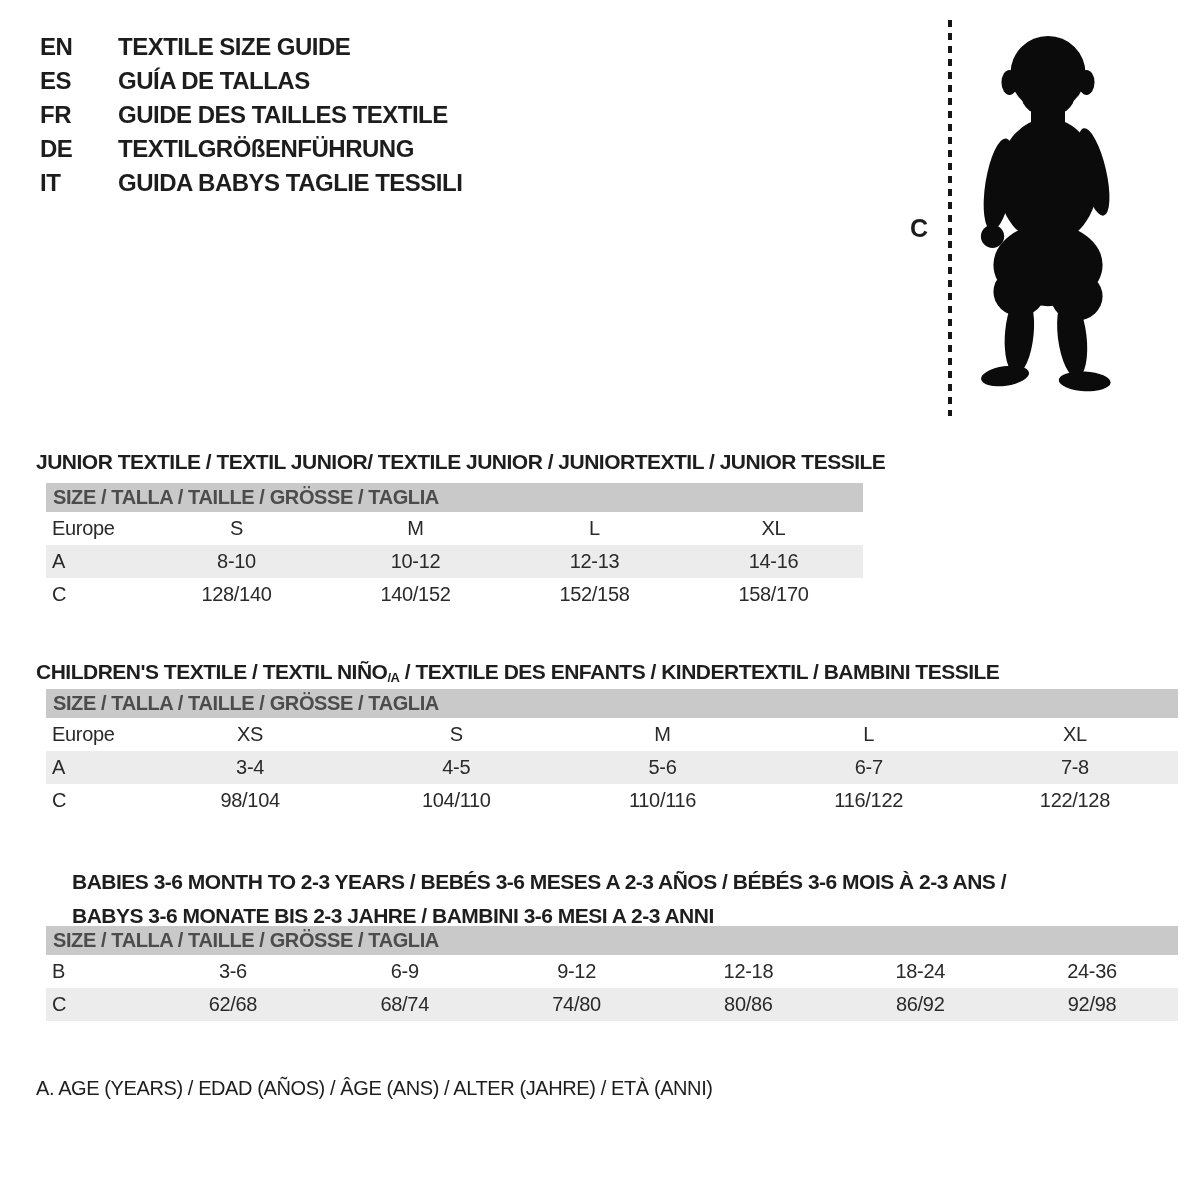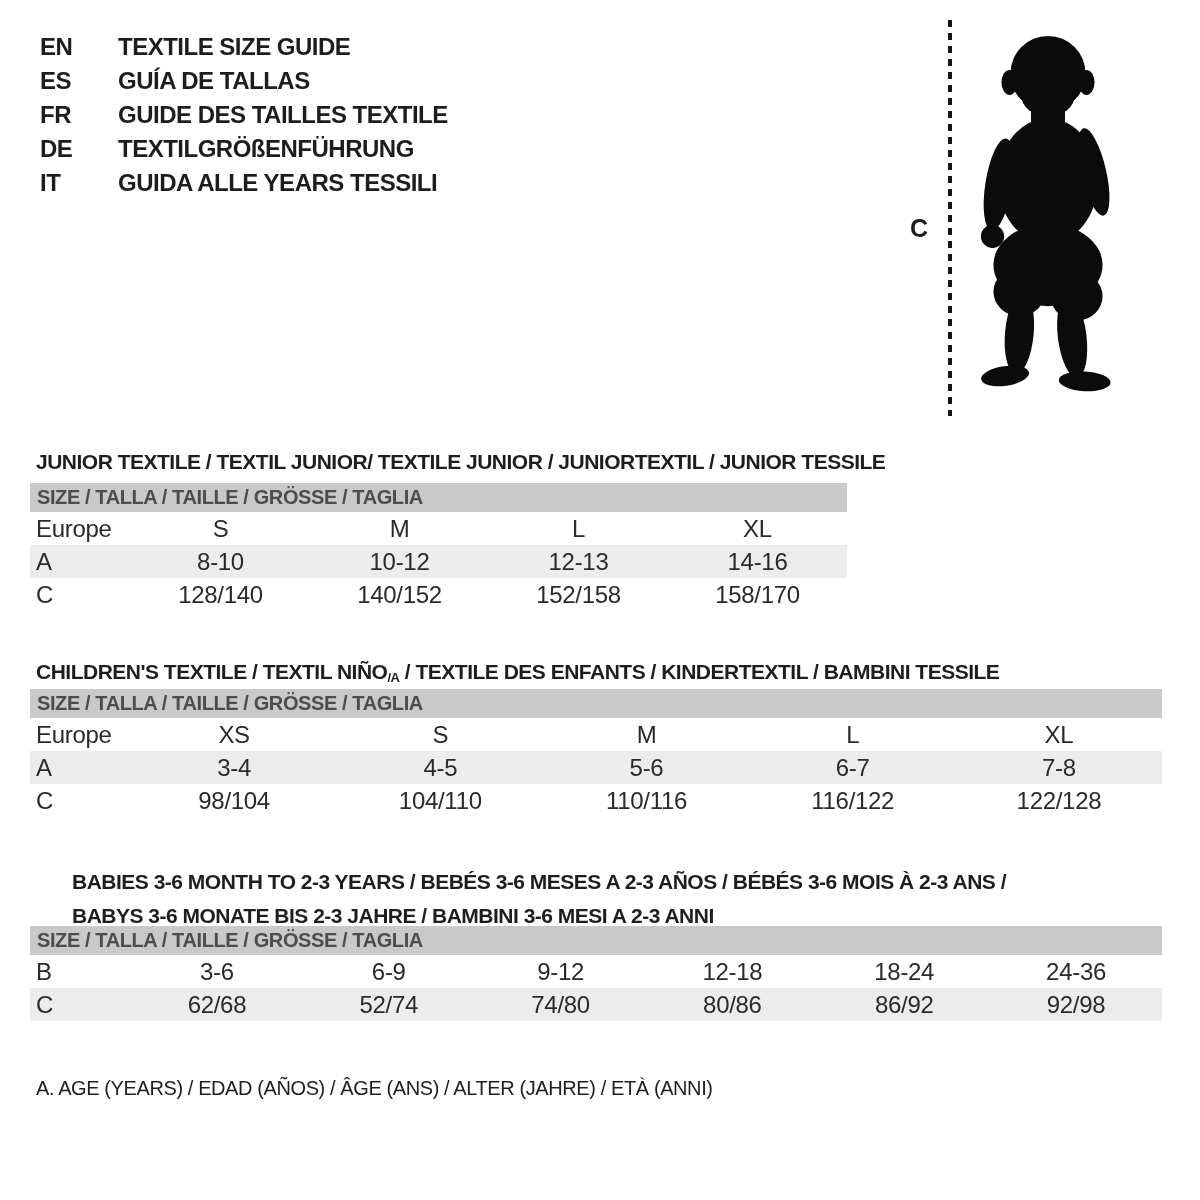--- a/index.html
+++ b/index.html
@@ -22,27 +22,27 @@
   .silhouette{position:absolute;left:963px;top:14px;}
 
   
   .sec-heading{position:absolute;left:36px;font-size:21px;font-weight:700;letter-spacing:-0.5px;color:#1e1e1e;white-space:nowrap;}
   .sec-heading sub{font-size:0.62em;vertical-align:baseline;position:relative;top:3px;}
   .h-junior{top:433px;}
   .h-children{top:643px;}
   .h-babies{top:848px;line-height:34px;margin-left:36px;}
 
   
-  .table{position:absolute;left:30px;}
+  .table{position:absolute;left:46px;}
   .t1{top:483px;width:817px;}
   .t2{top:689px;width:1132px;}
   .t3{top:926px;width:1132px;}
   .bar{height:29px;line-height:29px;background:#c9c9c9;color:#4c4c4c;
     font-size:20px;font-weight:700;letter-spacing:-0.4px;padding-left:7px;}
-  .row{display:flex;height:33px;align-items:center;font-size:24px;letter-spacing:-0.3px;color:#2a2a2a;}
+  .row{display:flex;height:33px;align-items:center;font-size:20px;letter-spacing:-0.3px;color:#2a2a2a;}
   .row .lbl{flex:0 0 95px;padding-left:6px;}
   .row .val{flex:1 1 0;text-align:center;}
   .stripe{background:#ececec;}
 
   
   .legend{position:absolute;left:36px;top:1072px;}
   .legend-line{font-size:20px;font-weight:400;line-height:33px;letter-spacing:-0.4px;color:#1e1e1e;white-space:nowrap;}
 </style>
 </head>
 <body>
@@ -61,21 +61,21 @@
     <div class="lang-row">
       <span class="lang-code">FR</span>
       <span class="lang-title">GUIDE DES TAILLES TEXTILE</span>
     </div>
     <div class="lang-row">
       <span class="lang-code">DE</span>
       <span class="lang-title">TEXTILGRÖßENFÜHRUNG</span>
     </div>
     <div class="lang-row">
       <span class="lang-code">IT</span>
-      <span class="lang-title">GUIDA ALLE YEARS TESSILI</span>
+      <span class="lang-title">GUIDA BABYS TAGLIE TESSILI</span>
     </div>
   </section>
 
   <div class="dashed-line"></div>
   <div class="figure-label">C</div>
   <svg class="silhouette" width="170" height="400" viewBox="0 0 190 410" aria-hidden="true">
     <g fill="#0b0b0b">
       <ellipse cx="95" cy="48" rx="42" ry="42"></ellipse>
       <ellipse cx="95" cy="72" rx="30" ry="24"></ellipse>
       <ellipse cx="52" cy="58" rx="9" ry="14"></ellipse>
@@ -160,21 +160,21 @@
       <span class="val">3-6</span>
       <span class="val">6-9</span>
       <span class="val">9-12</span>
       <span class="val">12-18</span>
       <span class="val">18-24</span>
       <span class="val">24-36</span>
     </div>
     <div class="row stripe">
       <span class="lbl">C</span>
       <span class="val">62/68</span>
-      <span class="val">52/74</span>
+      <span class="val">68/74</span>
       <span class="val">74/80</span>
       <span class="val">80/86</span>
       <span class="val">86/92</span>
       <span class="val">92/98</span>
     </div>
   </div>
 
   <div class="legend">
     <div class="legend-line">A. AGE (YEARS) / EDAD (AÑOS) / ÂGE (ANS) / ALTER (JAHRE) / ETÀ (ANNI)</div>
   </div>

